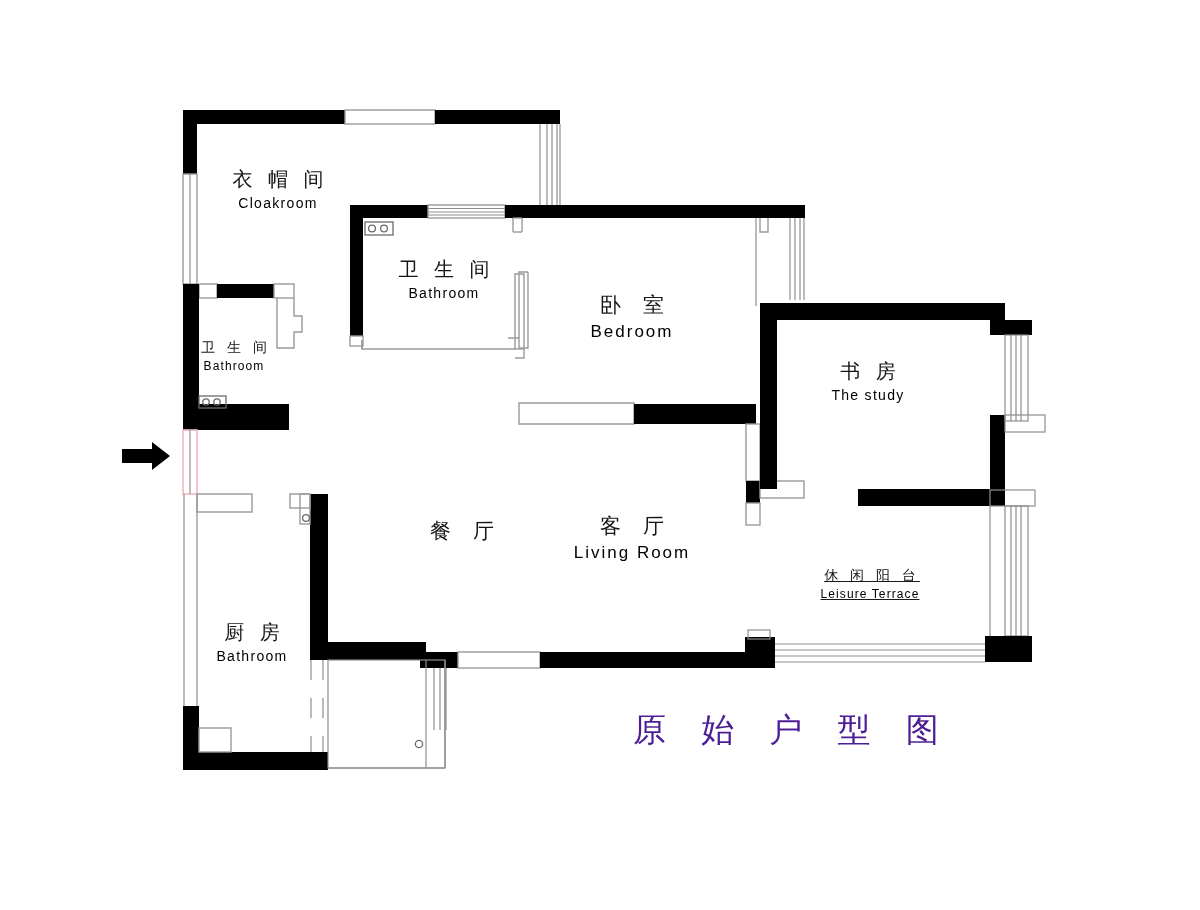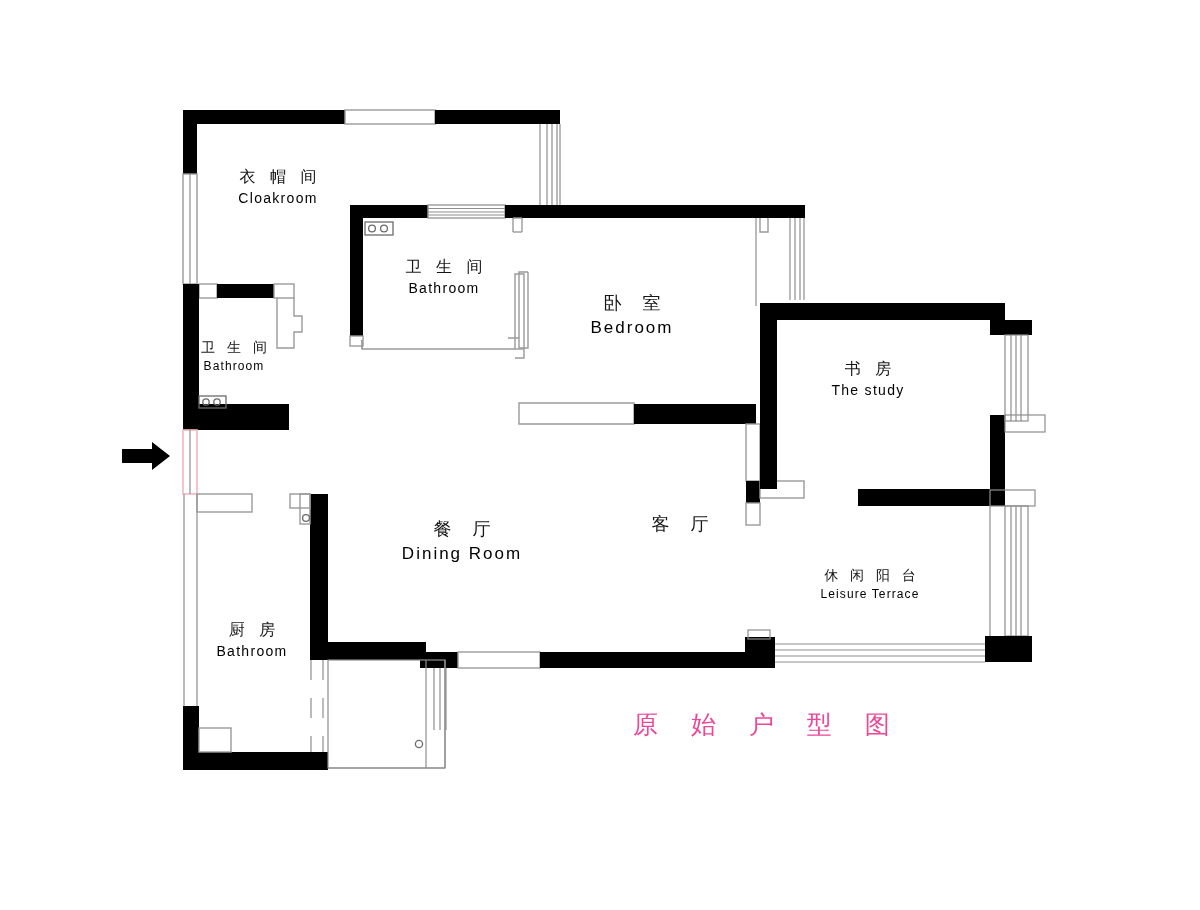--- a/index.html
+++ b/index.html
@@ -31,32 +31,32 @@
   }
   .room-label .en{
     display:block;
     font-size:17px;
     letter-spacing:1.6px;
     color:#000000;
     line-height:1.5;
   }
   .room-label.small .cn{font-size:14px;letter-spacing:4px;text-indent:4px;}
   .room-label.small .en{font-size:12px;letter-spacing:1.1px;}
-  .room-label.mid .cn{font-size:16px;letter-spacing:5px;text-indent:5px;}
+  .room-label.mid .cn{font-size:20px;letter-spacing:5px;text-indent:5px;}
   .room-label.mid .en{font-size:14px;letter-spacing:1.3px;}
-  .room-label.big .cn{font-size:18px;letter-spacing:8px;text-indent:8px;}
+  .room-label.big .cn{font-size:21px;letter-spacing:8px;text-indent:8px;}
   .room-label.big .en{font-size:17px;letter-spacing:2px;}
 
   #plan-title{
     position:absolute;
     left:620px;top:708px;
-    font-size:25px;
+    font-size:33px;
     letter-spacing:13px;
     text-indent:13px;
-    color:#ec4899;
+    color:#4c1d95;
     white-space:nowrap;
     font-weight:400;
   }
 </style>
 </head>
 <body>
 
 <svg id="plan" viewBox="0 0 1200 910">
   <defs>
     <style>
@@ -299,26 +299,26 @@
     <div class="room-label big" style="left: 632px; top: 291px;">
       <span class="cn">卧 室</span>
       <span class="en">Bedroom</span>
     </div>
     <div class="room-label mid" style="left: 868px; top: 358px;">
       <span class="cn">书 房</span>
       <span class="en">The study</span>
     </div>
     <div class="room-label big" style="left: 462px; top: 517px;">
       <span class="cn">餐 厅</span>
-      <span class="en">Dining Room</span>
-    </div>
-    <div class="room-label big" style="left: 632px; top: 512px; margin-left: 48px;">
+    </div>
+    <div class="room-label big" style="left: 632px; top: 512px;">
       <span class="cn">客 厅</span>
-    </div>
-    <div class="room-label small" style="left: 870px; top: 566px;">
+      <span class="en">Living Room</span>
+    </div>
+    <div class="room-label small" style="left: 870px; top: 566px; text-decoration: underline;">
       <span class="cn">休 闲 阳 台</span>
       <span class="en">Leisure Terrace</span>
     </div>
     <div class="room-label mid" style="left: 252px; top: 607px; margin-top: 12px;">
       <span class="cn">厨 房</span>
       <span class="en">Bathroom</span>
     </div>
   </div>
 
 <div id="plan-title">原 始 户 型 图</div>

